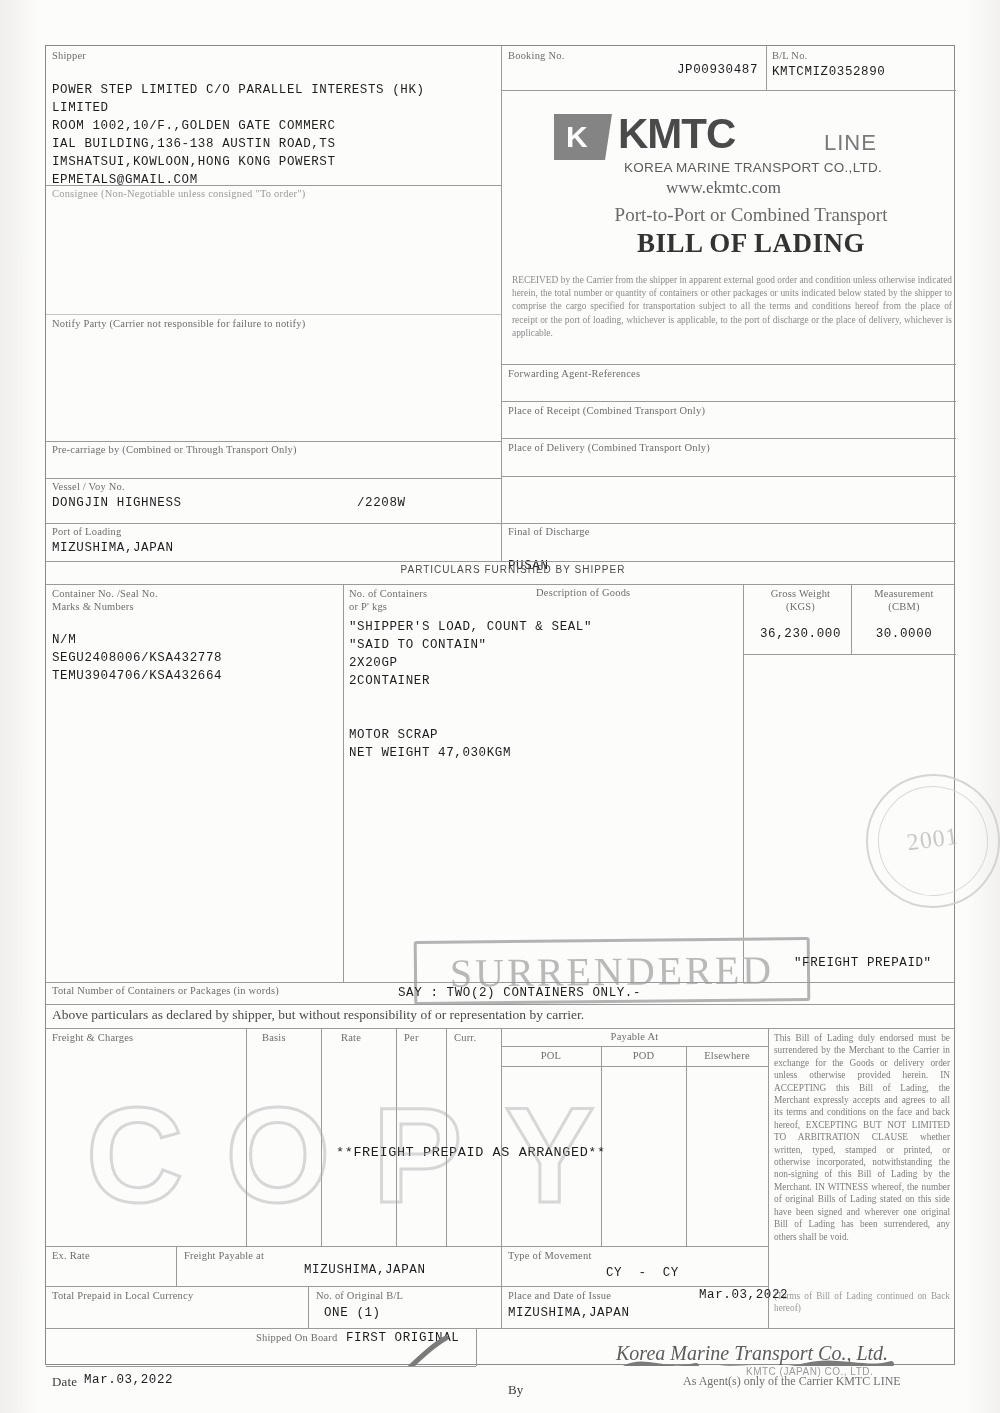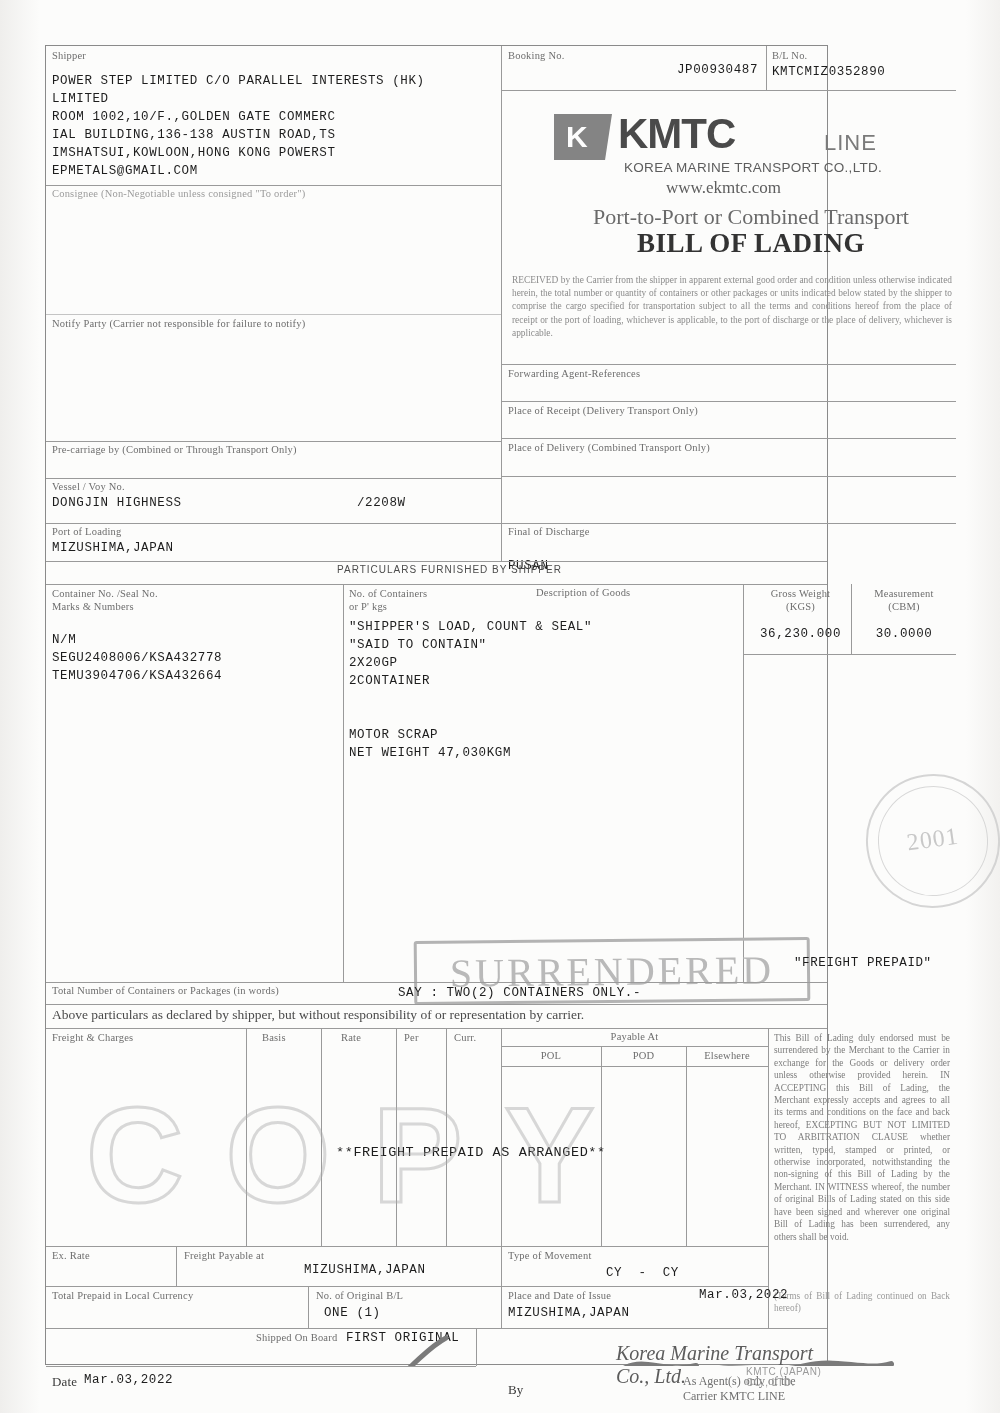--- a/index.html
+++ b/index.html
@@ -13,21 +13,21 @@
   }
   .page{
     position:absolute;left:0;top:0;width:1000px;height:1413px;
     background:#fcfcfb;
   }
   
   .scan-edge-l{position:absolute;left:0;top:0;width:40px;height:1413px;background:linear-gradient(90deg,#efeeec,#fcfcfb);}
   .scan-edge-r{position:absolute;right:0;top:0;width:34px;height:1413px;background:linear-gradient(270deg,#f2f1ef,#fcfcfb);}
 
   .doc{
-    position:absolute;left:45px;top:45px;width:783px;height:1320px;
+    position:absolute;left:45px;top:45px;width:910px;height:1320px;
     border:1px solid #8a8a8a;
     box-sizing:border-box;
   }
   .ln{position:absolute;background:#9a9a9a;}
   .hl{height:1px;left:0;width:100%;}
   .vl{width:1px;top:0;height:100%;}
 
   .cell{position:absolute;box-sizing:border-box;}
   .lbl{
     font-family:"Liberation Serif", serif;
@@ -64,21 +64,21 @@
   .logo-sub{
     position:absolute;left:78px;top:52px;font-family:"Liberation Sans",sans-serif;
     font-size:13.5px;color:#5d5d5d;letter-spacing:.3px;
   }
   .logo-url{
     position:absolute;left:120px;top:70px;font-family:"Liberation Serif",serif;
     font-size:17px;color:#5d5d5d;
   }
   .p2p{
     position:absolute;left:545px;top:205px;width:400px;text-align:center;
-    font-size:22px;color:#6a6a6a;font-family:"Liberation Serif",serif;
+    font-size:19px;color:#6a6a6a;font-family:"Liberation Serif",serif;
   }
   .bol{
     position:absolute;left:545px;top:230px;width:400px;text-align:center;
     font-size:27px;font-weight:700;color:#333;font-family:"Liberation Serif",serif;
     letter-spacing:.5px;
   }
   .received{
     position:absolute;left:518px;top:275px;width:420px;
     font-size:9.4px;line-height:13.2px;color:#8b8b8b;
     font-family:"Liberation Serif",serif;text-align:justify;
@@ -140,21 +140,21 @@
 <div class="page">
   <div class="scan-edge-l"></div>
   <div class="scan-edge-r"></div>
 
   <div class="doc">
 
     <div class="ln vl" style="left:455px;top:0;height:515px;"></div>
 
     <div class="cell" style="left:6px;top:4px;width:445px;">
       <div class="lbl">Shipper</div>
-      <div class="val" style="margin-top:11px;">POWER STEP LIMITED C/O PARALLEL INTERESTS (HK)
+      <div class="val" style="margin-top:20px;">POWER STEP LIMITED C/O PARALLEL INTERESTS (HK)
 LIMITED
 ROOM 1002,10/F.,GOLDEN GATE COMMERC
 IAL BUILDING,136-138 AUSTIN ROAD,TS
 IMSHATSUI,KOWLOON,HONG KONG POWERST
 EPMETALS@GMAIL.COM</div>
     </div>
     <div class="ln hl" style="top:139px;width:455px;"></div>
 
     <div class="cell" style="left:6px;top:142px;width:445px;">
       <div class="lbl faint">Consignee (Non-Negotiable unless consigned "To order")</div>
@@ -214,21 +214,21 @@
     <div class="received" style="left:466px;top:228px;width:440px;">RECEIVED by the Carrier from the shipper in apparent external good order and condition unless otherwise indicated herein, the total number or quantity of containers or other packages or units indicated below stated by the shipper to comprise the cargo specified for transportation subject to all the terms and conditions hereof from the place of receipt or the port of loading, whichever is applicable, to the port of discharge or the place of delivery, whichever is applicable.</div>
 
     <div class="ln hl" style="top:318px;left:456px;width:454px;"></div>
     <div class="cell" style="left:462px;top:322px;width:440px;">
       <div class="lbl">Forwarding Agent-References</div>
       <div class="val sm" style="min-height:18px;"></div>
     </div>
     <div class="ln hl" style="top:355px;left:456px;width:454px;"></div>
 
     <div class="cell" style="left:462px;top:359px;width:440px;">
-      <div class="lbl">Place of Receipt (Delivery Transport Only)</div>
+      <div class="lbl">Place of Receipt (Combined Transport Only)</div>
       <div class="val sm" style="min-height:18px;"></div>
     </div>
     <div class="ln hl" style="top:392px;left:456px;width:454px;"></div>
 
     <div class="cell" style="left:462px;top:396px;width:440px;">
       <div class="lbl">Place of Delivery (Combined Transport Only)</div>
       <div class="val sm" style="min-height:18px;"></div>
     </div>
     <div class="ln hl" style="top:430px;left:456px;width:454px;"></div>
 

